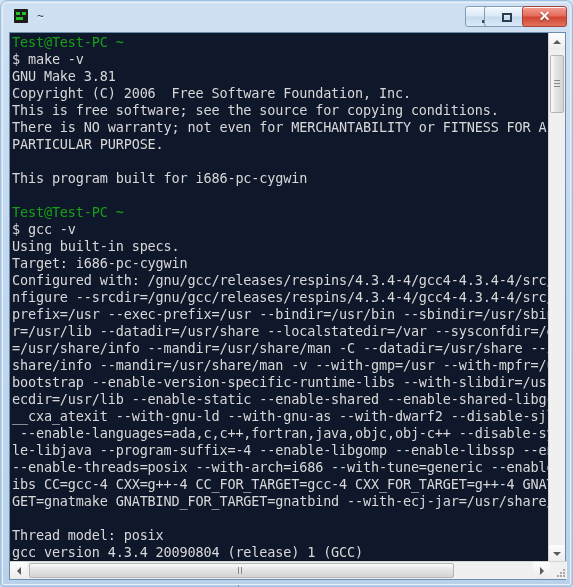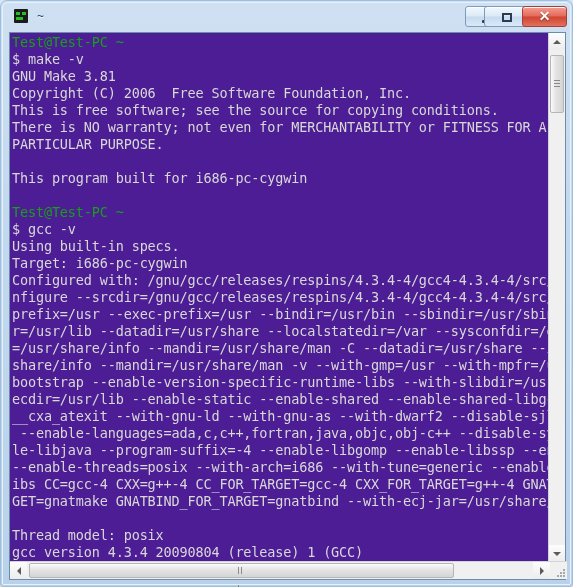--- a/index.html
+++ b/index.html
@@ -113,21 +113,21 @@
     border: 1px solid #6b8caa;
   }
 
   
   #terminal {
     position: absolute;
     left: 0; top: 0;
     width: 539px;
     height: 529px;
     overflow: hidden;
-    background: #4c1d95;
+    background: #0f172a;
     box-sizing: border-box;
     padding: 1px 0 0 2px;
   }
   #term-lines {
     font-family: "DejaVu Sans Mono", "Liberation Mono", monospace;
     font-size: 13.5px;
     line-height: 17px;
     white-space: pre;
     letter-spacing: -0.15px;
   }

